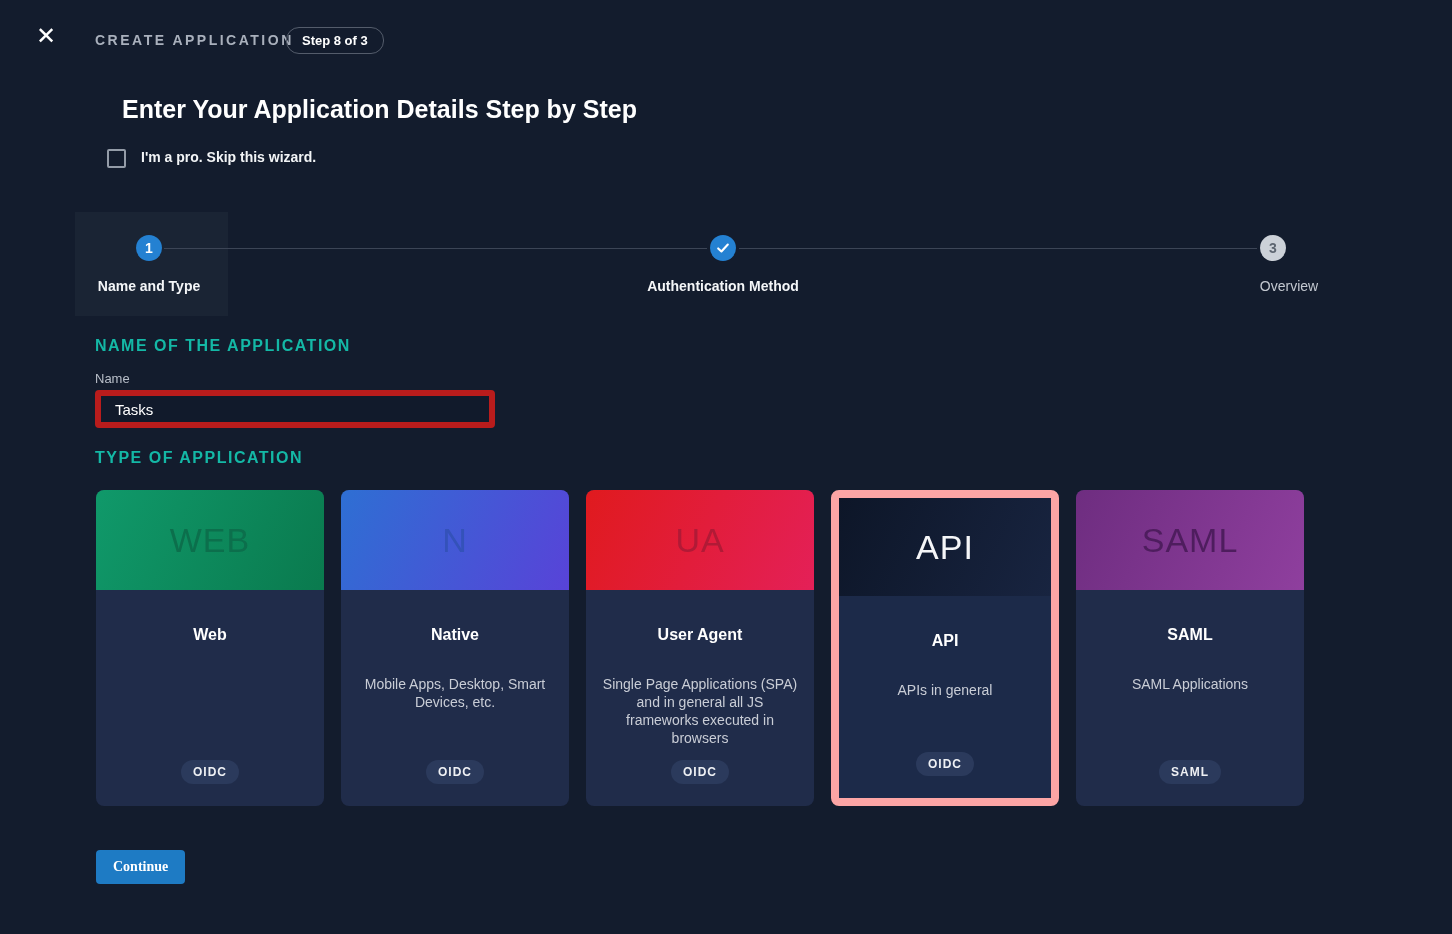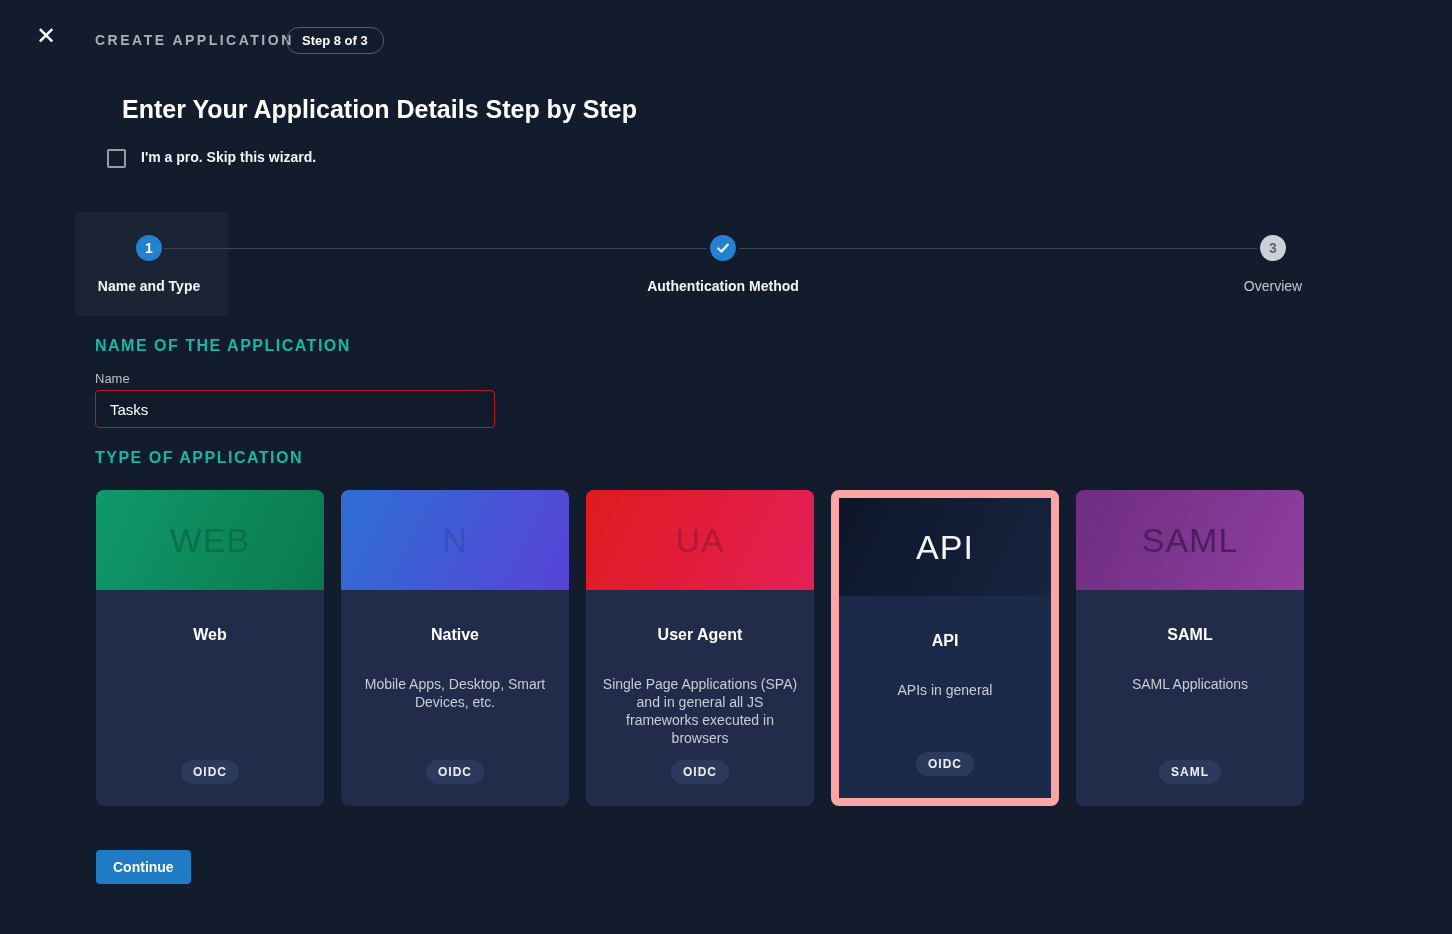--- a/index.html
+++ b/index.html
@@ -56,34 +56,34 @@
   .step-circle.blue { background:#2481d2; color:#ffffff; }
   .step-circle.gray { background:#ccd1d8; color:#5d6570; }
   .step-line {
     position:absolute; top:248px; height:1px; background:#3c4556;
   }
   .step-label {
     position:absolute; top:278px; transform:translateX(-50%);
     font-size:14px; white-space:nowrap;
   }
   .step-label.active { font-weight:600; color:#f4f6f8; }
-  .step-label.muted  { font-weight:400; color:#c3c8d0; }
+  .step-label.muted  { font-weight:400; color:#c3c8d0;margin-left:16px; }
 
   .section-title {
     position:absolute; left:95px;
     font-size:16px; font-weight:700; letter-spacing:1.5px; color:#14b8a6;
   }
   .name-label {
     position:absolute; left:95px; top:371px;
     font-size:13px; color:#b9bfc9;
   }
   .name-input {
     position:absolute; left:95px; top:390px;
     width:400px; height:38px;
-    background:#111a2b; border:1px solid #b91c1c; border-radius:4px;
+    background:#111a2b; border:6px solid #b91c1c; border-radius:4px;
     color:#ffffff; font-size:15px; padding:0 14px;
     font-family:"Liberation Sans", sans-serif;
   }
 
   .cards {
     position:absolute; left:96px; top:490px;
     display:flex; gap:17px;
   }
   .card {
     width:228px; height:316px; border-radius:8px;
@@ -108,21 +108,21 @@
     background:#2b3a5c; border-radius:12px; padding:5px 12px;
     font-size:12px; font-weight:700; letter-spacing:1px; color:#eef0f4;
     white-space:nowrap;
   }
 
   .continue-btn {
     position:absolute; left:96px; top:850px;
     background:#1e7bc4; color:#ffffff;
     border:none; border-radius:4px;
     padding:9px 17px; font-size:14px; font-weight:700; cursor:pointer;
-    font-family:Liberation Sans, sans-serif;
+    font-family:Liberation Serif, serif;
   }
 </style>
 </head>
 <body>
 
 <div>
 
   <button class="close-btn">✕</button>
   <div class="app-title">CREATE APPLICATION</div>
   <div class="step-pill">Step 8 of 3</div>

